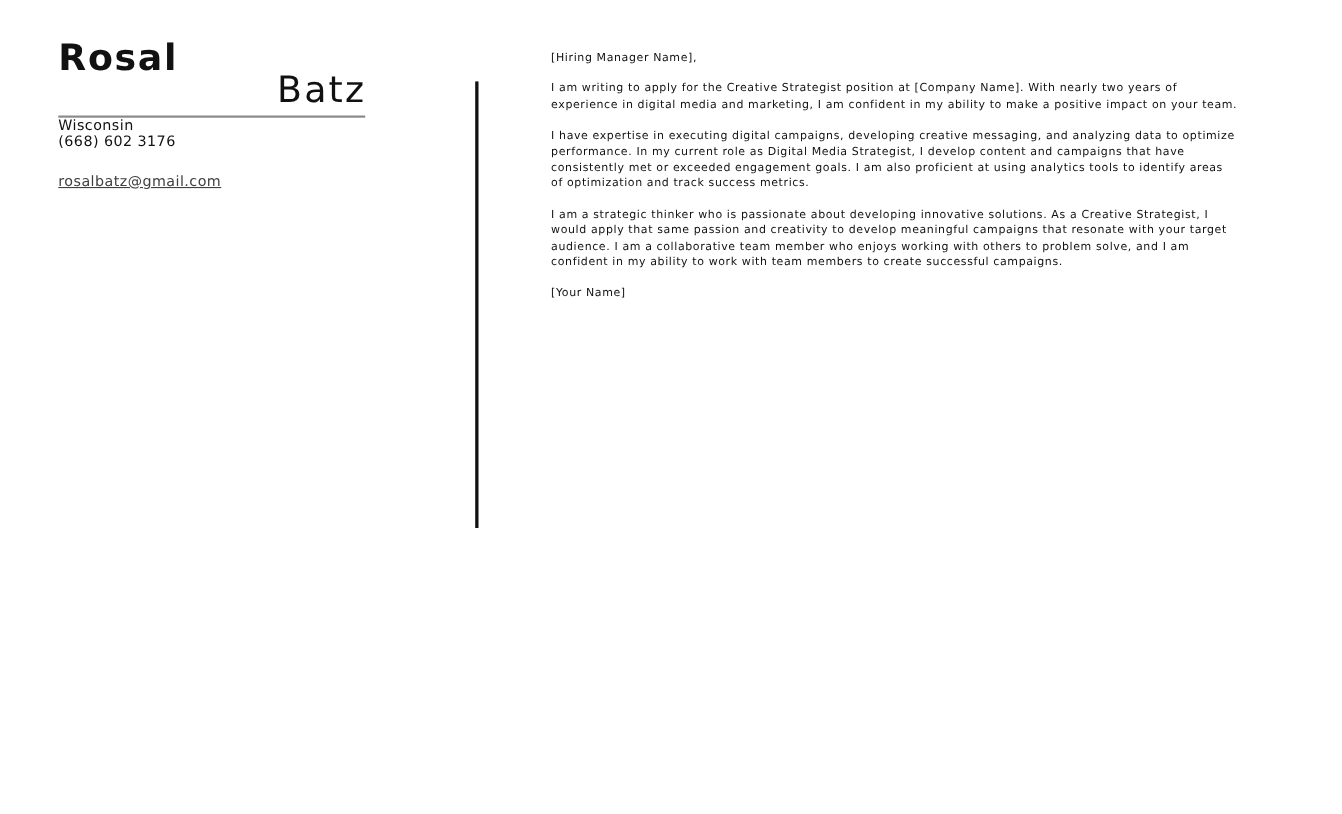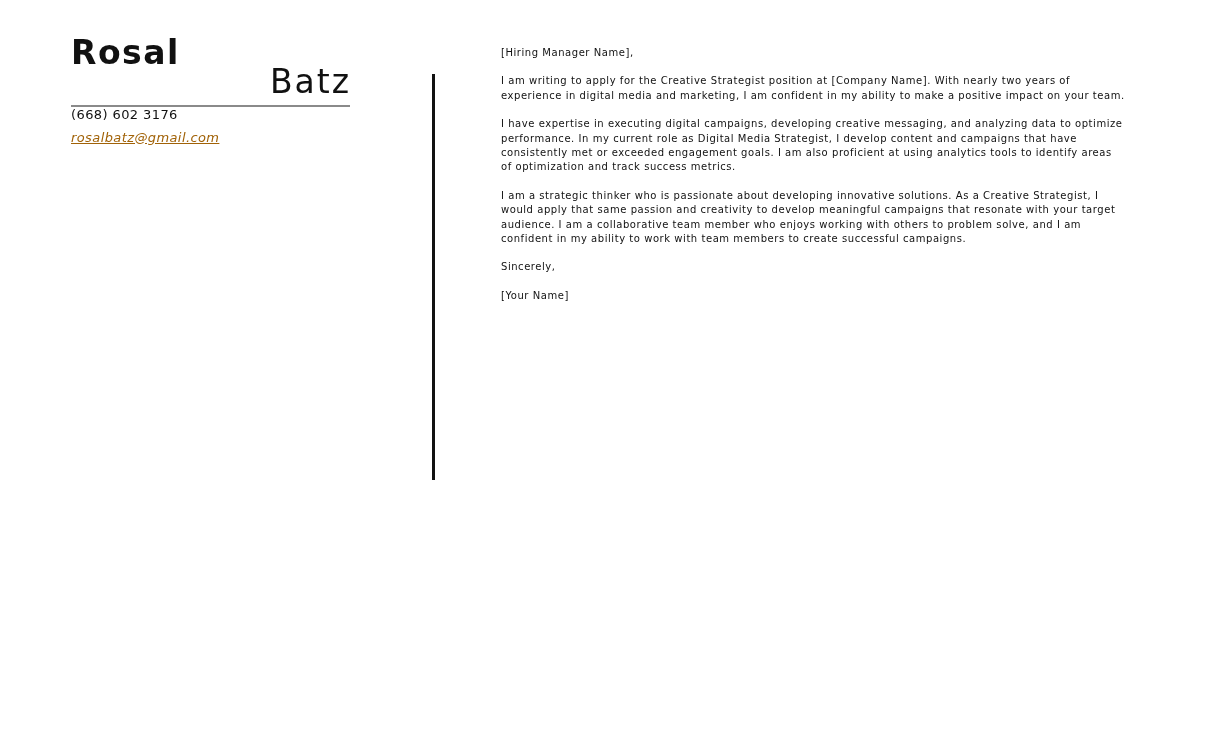--- a/index.html
+++ b/index.html
@@ -10,21 +10,21 @@
     body {
       width: 1220px;
       height: 740px;
       position: relative;
       overflow: hidden;
       font-family: "DejaVu Sans", "Liberation Sans", sans-serif;
       color: #111111;
     }
     .left {
       position: absolute;
-      left: 71px;
+      left: 53px;
       top: 38px;
       width: 280px;
     }
     .name-first {
       font-size: 33px;
       line-height: 30px;
       font-weight: bold;
       letter-spacing: 1.5px;
       margin: 0;
     }
@@ -57,25 +57,24 @@
     }
     .contact-line {
       font-size: 13px;
       line-height: 15px;
       letter-spacing: 0.4px;
       margin-top: 3px;
     }
     .contact-line.first { margin-top: 4px; }
     .contact-line.phone { margin-top: 0; }
     .contact-line.email {
-      margin-top: 8px;
+      margin-top: 21px;
       text-decoration: underline;
-      color: #a16207;
+      color: #404040;
       cursor: pointer;
-      font-style: italic;
     }
     .vbar {
       position: absolute;
       left: 432px;
       top: 74px;
       width: 3px;
       height: 406px;
       background: #111111;
     }
     .letter {
@@ -94,26 +93,26 @@
       margin-bottom: 14px;
     }
   </style>
 </head>
 <body>
 
 <div class="left">
   <div class="name-first">Rosal</div>
   <div class="name-last">Batz</div>
   <div class="divider"></div>
+  <div class="contact-line" style="margin-top:0">Wisconsin</div>
   <div class="contact-line phone">(668) 602 3176</div>
   <a class="contact-line email" style="display:block">rosalbatz@gmail.com</a>
 </div>
 
 <div class="vbar"></div>
 
 <div class="letter">
   <p class="salutation">[Hiring Manager Name],</p>
   <p>I am writing to apply for the Creative Strategist position at [Company Name]. With nearly two years of experience in digital media and marketing, I am confident in my ability to make a positive impact on your team.</p>
   <p>I have expertise in executing digital campaigns, developing creative messaging, and analyzing data to optimize performance. In my current role as Digital Media Strategist, I develop content and campaigns that have consistently met or exceeded engagement goals. I am also proficient at using analytics tools to identify areas of optimization and track success metrics.</p>
   <p>I am a strategic thinker who is passionate about developing innovative solutions. As a Creative Strategist, I would apply that same passion and creativity to develop meaningful campaigns that resonate with your target audience. I am a collaborative team member who enjoys working with others to problem solve, and I am confident in my ability to work with team members to create successful campaigns.</p>
-  <p>Sincerely,</p>
   <p>[Your Name]</p>
 </div>
 
 </body></html>

